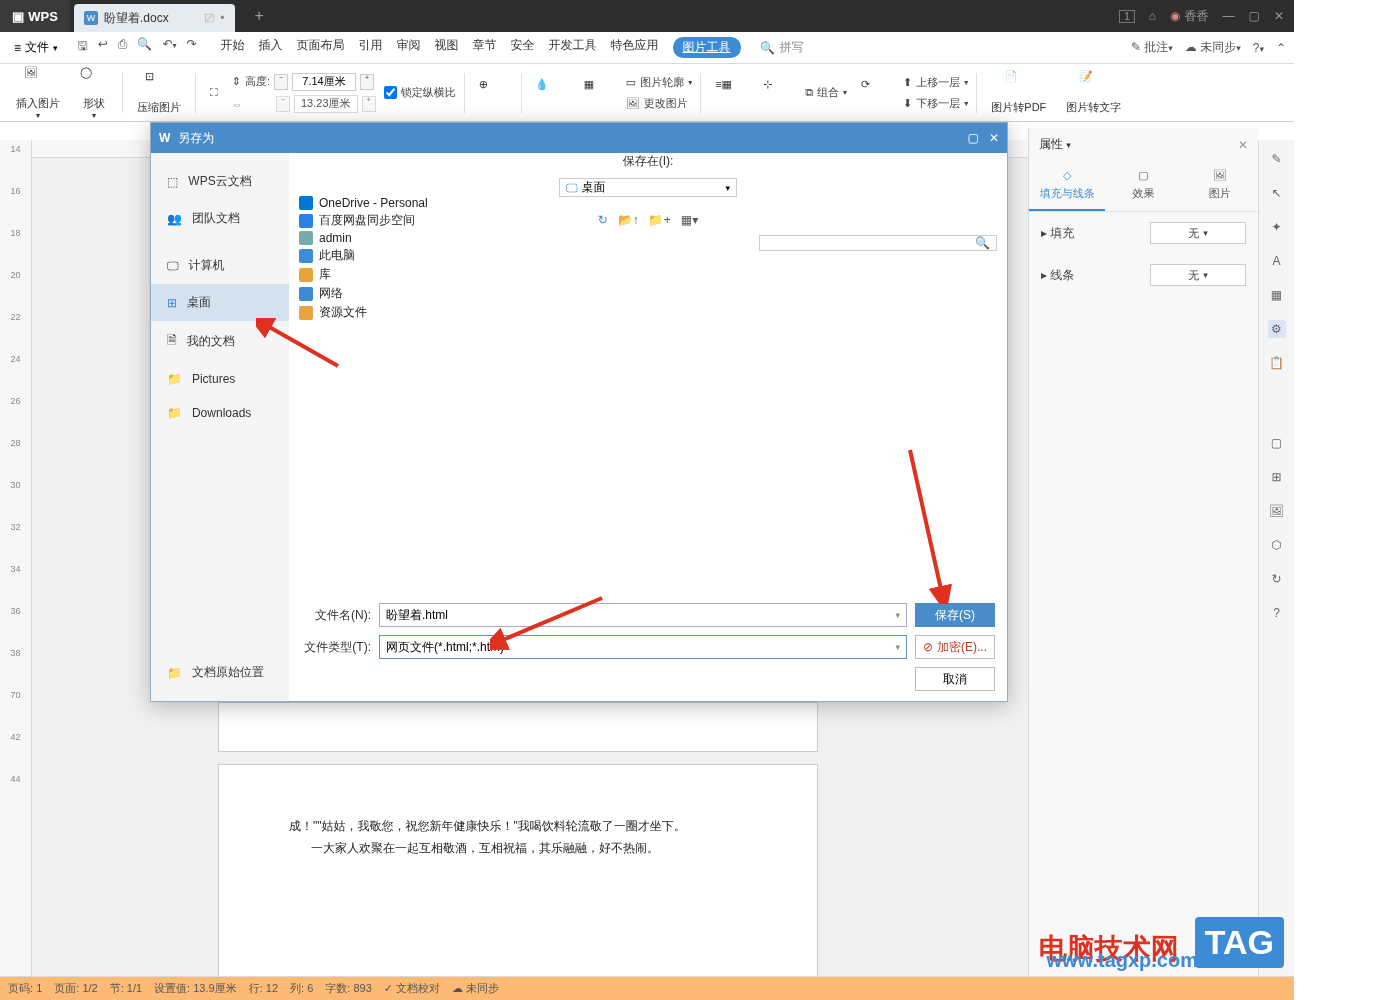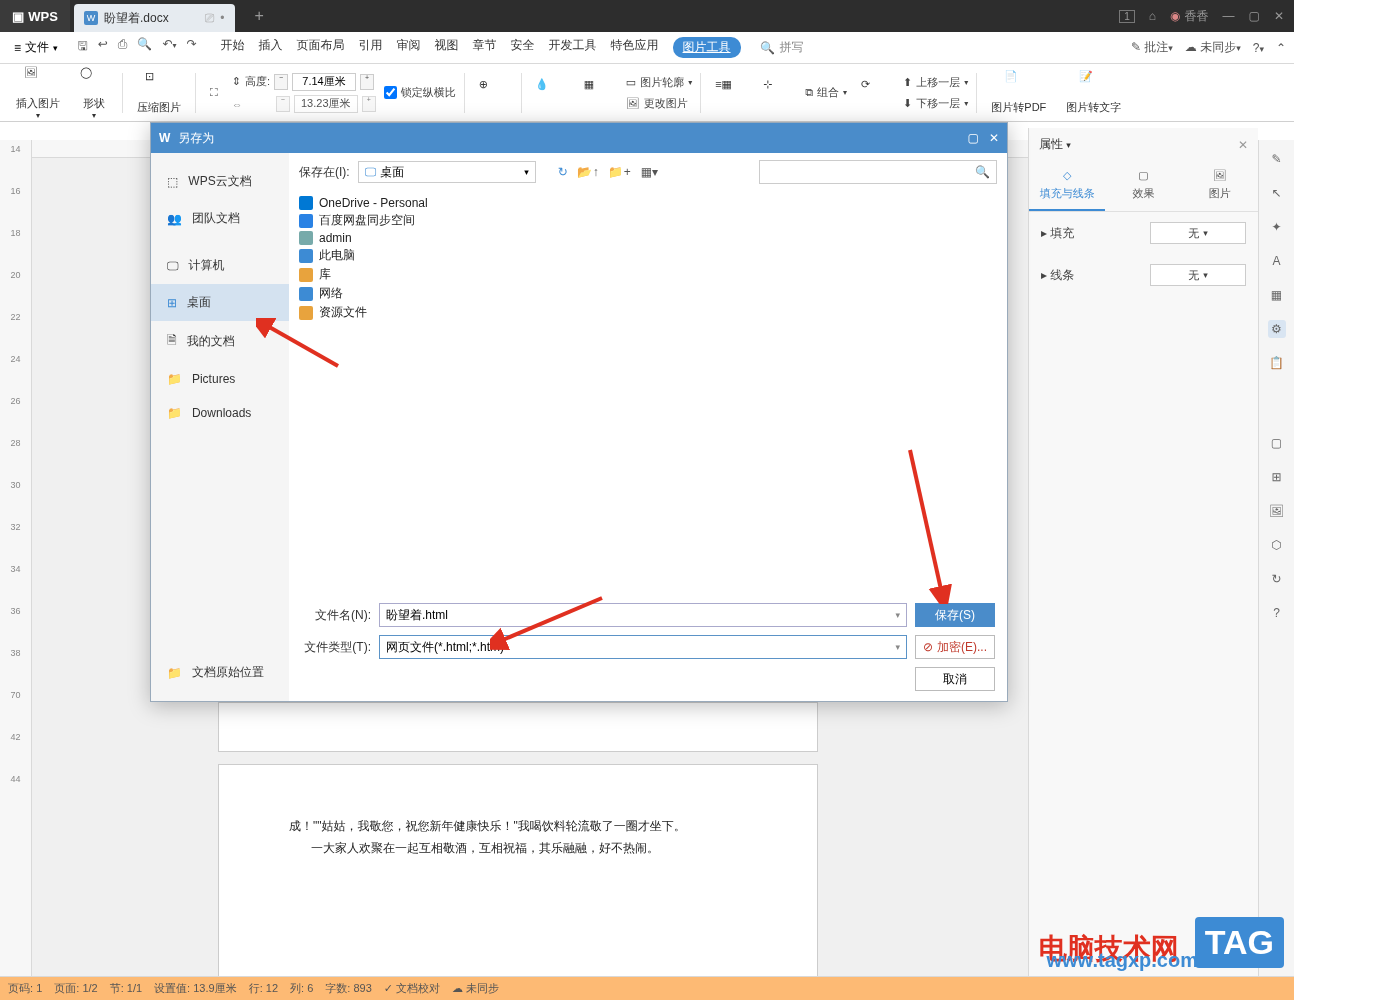--- a/index.html
+++ b/index.html
@@ -64,21 +64,21 @@
 .dialog { position:absolute; left:150px; top:122px; width:858px; height:580px; background:#fff; border:1px solid #9ab; box-shadow:0 4px 20px rgba(0,0,0,.25); display:flex; flex-direction:column; }
 .dlg-title { height:30px; background:#4a8cca; color:#fff; display:flex; align-items:center; padding:0 8px; font-size:12px; }
 .dlg-title .wlogo { font-weight:bold; margin-right:8px; }
 .dlg-title .tright { margin-left:auto; display:flex; gap:10px; }
 .dlg-body { flex:1; display:flex; }
 .dlg-side { width:138px; background:#f5f5f5; display:flex; flex-direction:column; padding:10px 0; }
 .dlg-side-item { display:flex; align-items:center; gap:10px; padding:10px 16px; font-size:12px; color:#333; cursor:pointer; }
 .dlg-side-item.sel { background:#d4e2f0; }
 .dlg-side-item.bottom { margin-top:auto; }
 .dlg-main { flex:1; display:flex; flex-direction:column; }
-.dlg-bar { height:38px; display:flex; align-items:center; padding:0 10px; gap:8px; }
+.dlg-bar { height:38px; display:flex; align-items:center; padding:0 10px; gap:8px;flex-direction:column; }
 .dlg-label { font-size:12px; color:#333; }
 .dlg-combo { height:22px; border:1px solid #ccc; background:#fff; display:flex; align-items:center; padding:0 6px; font-size:12px; gap:4px; }
 .dlg-icons { display:flex; gap:10px; color:#555; }
 .dlg-search { margin-left:auto; width:238px; height:24px; border:1px solid #ccc; display:flex; align-items:center; padding:0 6px; color:#aaa; }
 .dlg-filelist { flex:1; padding:4px 10px; font-size:12px; }
 .dlg-file { display:flex; align-items:center; gap:6px; padding:1px 0; color:#222; }
 .fi { width:14px; height:14px; display:inline-block; border-radius:2px; }
 .dlg-bottom { padding:6px 12px 10px 12px; display:flex; flex-direction:column; gap:8px; }
 .dlg-row { display:flex; align-items:center; gap:8px; }
 .dlg-row label { width:70px; text-align:right; font-size:12px; color:#333; }

